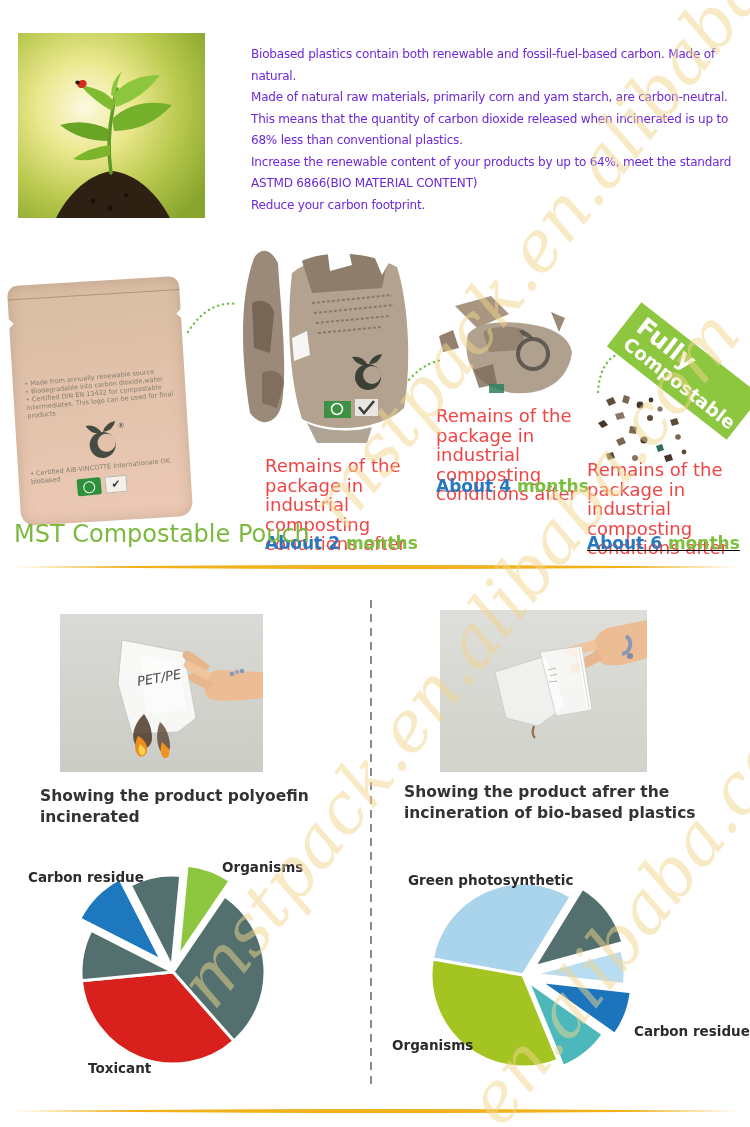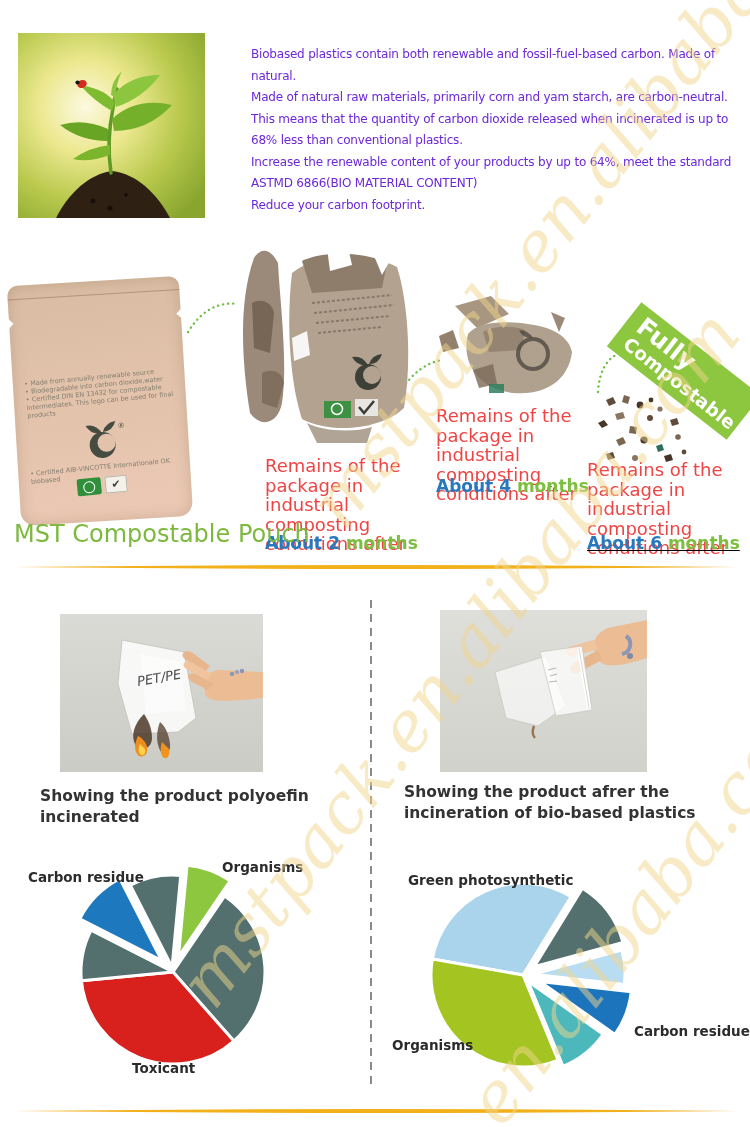--- a/index.html
+++ b/index.html
@@ -69,21 +69,21 @@
   .photo-caption { font-size:15.5px; font-weight:bold; color:#333; line-height:21px; z-index:2; }
   .capL { left:40px; top:786px; width:330px; }
   .capR { left:404px; top:782px; width:330px; }
 
   
   .pie { z-index:1; }
   .pie-label { font-size:13.5px; font-weight:bold; color:#2b2b2b; line-height:17px; z-index:2; }
   .lab-l-carbon    { left:28px;  top:869px; }
   .lab-l-organisms { left:222px; top:859px; }
   .lab-l-much      { left:278px; top:975px; width:104px; }
-  .lab-l-toxicant  { left:88px;  top:1060px;margin-left:44px; }
+  .lab-l-toxicant  { left:88px;  top:1060px; }
   .lab-r-green     { left:408px; top:872px; }
   .lab-r-much      { left:618px; top:913px; width:126px; }
   .lab-r-carbon    { left:634px; top:1023px; }
   .lab-r-organisms { left:392px; top:1037px; }
 </style>
 </head>
 <body>
 
 <div class="page">
 

